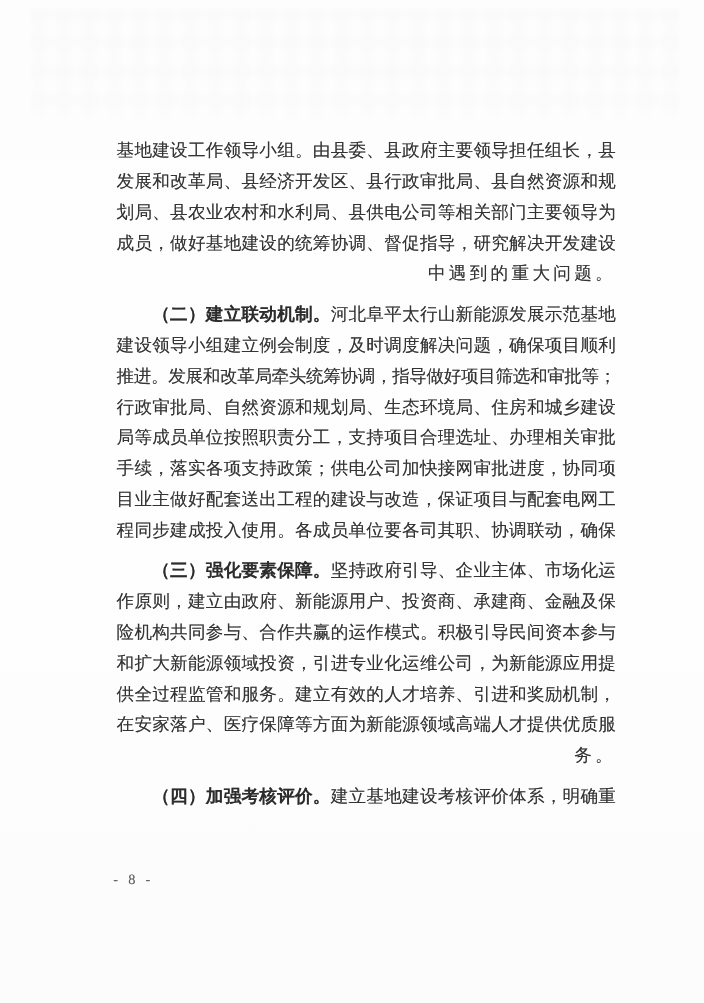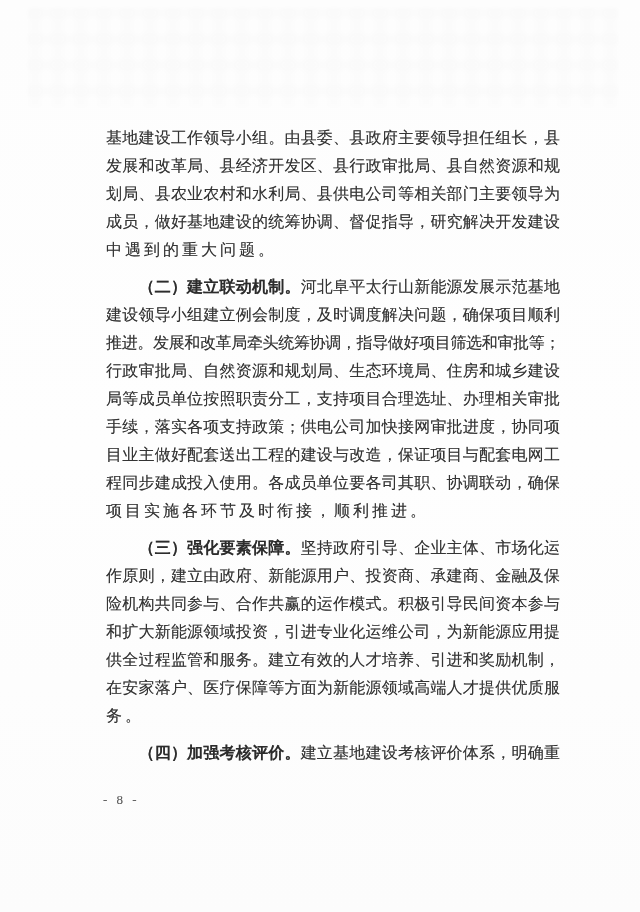--- a/index.html
+++ b/index.html
@@ -40,21 +40,21 @@
   }
   .line.justified {
     display: flex;
     justify-content: space-between;
   }
   .line.justified span {
     flex: 0 1 auto;
     min-width: 0;
     display: block;
   }
-  .line.natural { letter-spacing: 3px; }
+  .line.natural { letter-spacing: 3px; text-align: right; }
   .bold { font-weight: 700; color: #2c2c2c; }
   .page-number {
     position: absolute;
     left: 103px; top: 792px;
     font-size: 13px;
     line-height: 16px;
     color: #5d5d5d;
     letter-spacing: 3px;
     text-shadow: 0 0 0.5px rgba(90,90,90,0.4);
   }
@@ -74,21 +74,20 @@
       </div>
       <div class="paragraph">
         <div class="line justified"><span>　</span><span>　</span><span class="bold">（</span><span class="bold">二</span><span class="bold">）</span><span class="bold">建</span><span class="bold">立</span><span class="bold">联</span><span class="bold">动</span><span class="bold">机</span><span class="bold">制</span><span class="bold">。</span><span>河</span><span>北</span><span>阜</span><span>平</span><span>太</span><span>行</span><span>山</span><span>新</span><span>能</span><span>源</span><span>发</span><span>展</span><span>示</span><span>范</span><span>基</span><span>地</span></div>
         <div class="line justified"><span>建</span><span>设</span><span>领</span><span>导</span><span>小</span><span>组</span><span>建</span><span>立</span><span>例</span><span>会</span><span>制</span><span>度</span><span>，</span><span>及</span><span>时</span><span>调</span><span>度</span><span>解</span><span>决</span><span>问</span><span>题</span><span>，</span><span>确</span><span>保</span><span>项</span><span>目</span><span>顺</span><span>利</span></div>
         <div class="line justified"><span>推</span><span>进</span><span>。</span><span>发</span><span>展</span><span>和</span><span>改</span><span>革</span><span>局</span><span>牵</span><span>头</span><span>统</span><span>筹</span><span>协</span><span>调</span><span>，</span><span>指</span><span>导</span><span>做</span><span>好</span><span>项</span><span>目</span><span>筛</span><span>选</span><span>和</span><span>审</span><span>批</span><span>等</span><span>；</span></div>
         <div class="line justified"><span>行</span><span>政</span><span>审</span><span>批</span><span>局</span><span>、</span><span>自</span><span>然</span><span>资</span><span>源</span><span>和</span><span>规</span><span>划</span><span>局</span><span>、</span><span>生</span><span>态</span><span>环</span><span>境</span><span>局</span><span>、</span><span>住</span><span>房</span><span>和</span><span>城</span><span>乡</span><span>建</span><span>设</span></div>
         <div class="line justified"><span>局</span><span>等</span><span>成</span><span>员</span><span>单</span><span>位</span><span>按</span><span>照</span><span>职</span><span>责</span><span>分</span><span>工</span><span>，</span><span>支</span><span>持</span><span>项</span><span>目</span><span>合</span><span>理</span><span>选</span><span>址</span><span>、</span><span>办</span><span>理</span><span>相</span><span>关</span><span>审</span><span>批</span></div>
         <div class="line justified"><span>手</span><span>续</span><span>，</span><span>落</span><span>实</span><span>各</span><span>项</span><span>支</span><span>持</span><span>政</span><span>策</span><span>；</span><span>供</span><span>电</span><span>公</span><span>司</span><span>加</span><span>快</span><span>接</span><span>网</span><span>审</span><span>批</span><span>进</span><span>度</span><span>，</span><span>协</span><span>同</span><span>项</span></div>
         <div class="line justified"><span>目</span><span>业</span><span>主</span><span>做</span><span>好</span><span>配</span><span>套</span><span>送</span><span>出</span><span>工</span><span>程</span><span>的</span><span>建</span><span>设</span><span>与</span><span>改</span><span>造</span><span>，</span><span>保</span><span>证</span><span>项</span><span>目</span><span>与</span><span>配</span><span>套</span><span>电</span><span>网</span><span>工</span></div>
         <div class="line justified"><span>程</span><span>同</span><span>步</span><span>建</span><span>成</span><span>投</span><span>入</span><span>使</span><span>用</span><span>。</span><span>各</span><span>成</span><span>员</span><span>单</span><span>位</span><span>要</span><span>各</span><span>司</span><span>其</span><span>职</span><span>、</span><span>协</span><span>调</span><span>联</span><span>动</span><span>，</span><span>确</span><span>保</span></div>
-        <div class="line natural"><span>项目实施各环节及时衔接，顺利推进。</span></div>
       </div>
       <div class="paragraph">
         <div class="line justified"><span>　</span><span>　</span><span class="bold">（</span><span class="bold">三</span><span class="bold">）</span><span class="bold">强</span><span class="bold">化</span><span class="bold">要</span><span class="bold">素</span><span class="bold">保</span><span class="bold">障</span><span class="bold">。</span><span>坚</span><span>持</span><span>政</span><span>府</span><span>引</span><span>导</span><span>、</span><span>企</span><span>业</span><span>主</span><span>体</span><span>、</span><span>市</span><span>场</span><span>化</span><span>运</span></div>
         <div class="line justified"><span>作</span><span>原</span><span>则</span><span>，</span><span>建</span><span>立</span><span>由</span><span>政</span><span>府</span><span>、</span><span>新</span><span>能</span><span>源</span><span>用</span><span>户</span><span>、</span><span>投</span><span>资</span><span>商</span><span>、</span><span>承</span><span>建</span><span>商</span><span>、</span><span>金</span><span>融</span><span>及</span><span>保</span></div>
         <div class="line justified"><span>险</span><span>机</span><span>构</span><span>共</span><span>同</span><span>参</span><span>与</span><span>、</span><span>合</span><span>作</span><span>共</span><span>赢</span><span>的</span><span>运</span><span>作</span><span>模</span><span>式</span><span>。</span><span>积</span><span>极</span><span>引</span><span>导</span><span>民</span><span>间</span><span>资</span><span>本</span><span>参</span><span>与</span></div>
         <div class="line justified"><span>和</span><span>扩</span><span>大</span><span>新</span><span>能</span><span>源</span><span>领</span><span>域</span><span>投</span><span>资</span><span>，</span><span>引</span><span>进</span><span>专</span><span>业</span><span>化</span><span>运</span><span>维</span><span>公</span><span>司</span><span>，</span><span>为</span><span>新</span><span>能</span><span>源</span><span>应</span><span>用</span><span>提</span></div>
         <div class="line justified"><span>供</span><span>全</span><span>过</span><span>程</span><span>监</span><span>管</span><span>和</span><span>服</span><span>务</span><span>。</span><span>建</span><span>立</span><span>有</span><span>效</span><span>的</span><span>人</span><span>才</span><span>培</span><span>养</span><span>、</span><span>引</span><span>进</span><span>和</span><span>奖</span><span>励</span><span>机</span><span>制</span><span>，</span></div>
         <div class="line justified"><span>在</span><span>安</span><span>家</span><span>落</span><span>户</span><span>、</span><span>医</span><span>疗</span><span>保</span><span>障</span><span>等</span><span>方</span><span>面</span><span>为</span><span>新</span><span>能</span><span>源</span><span>领</span><span>域</span><span>高</span><span>端</span><span>人</span><span>才</span><span>提</span><span>供</span><span>优</span><span>质</span><span>服</span></div>
         <div class="line natural"><span>务。</span></div>
       </div>

